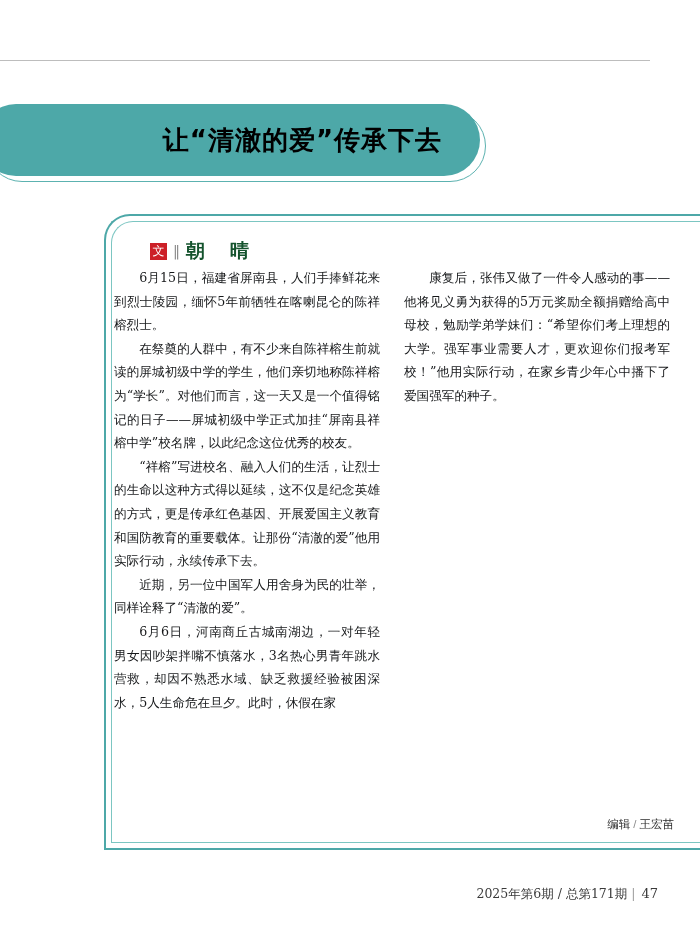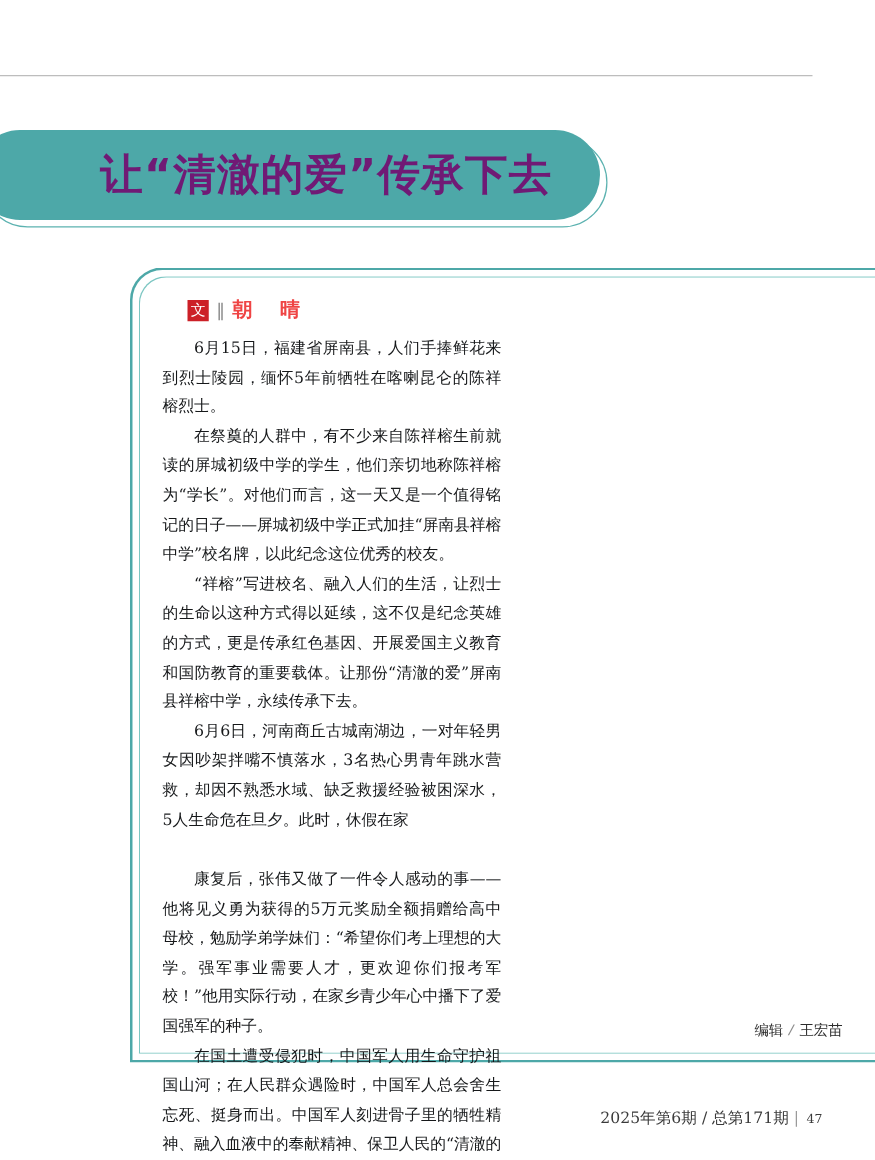--- a/index.html
+++ b/index.html
@@ -52,23 +52,23 @@
     height: 100%;
     box-sizing: border-box;
     background: #4da8a8;
     border-radius: 38px;
     display: flex;
     align-items: center;
     justify-content: flex-end;
     padding-right: 38px;
   }
   .title-text {
-    color: #701a75;
-    font-family: "DejaVu Sans", "Liberation Sans", sans-serif;
-    font-size: 34px;
+    color: #000000;
+    font-family: "DejaVu Sans", "Liberation Sans", sans-serif;
+    font-size: 26px;
     font-weight: bold;
     letter-spacing: 1px;
     white-space: nowrap;
   }
 
   
   .content-box {
     position: absolute;
     left: 104px;
     top: 214px;
@@ -121,37 +121,36 @@
     text-align: center;
     font-family: "DejaVu Sans", "Liberation Sans", sans-serif;
     display: inline-block;
   }
   .byline-sep {
     color: #8c8c8c;
     font-size: 14px;
     font-family: "DejaVu Sans", "Liberation Sans", sans-serif;
   }
   .byline-author {
-    color: #ef4444;
-    font-size: 16px;
+    color: #14532d;
+    font-size: 19px;
     font-weight: bold;
     font-family: "DejaVu Sans", "Liberation Sans", sans-serif;
     letter-spacing: 3px;
   }
 
   
   .columns {
     position: absolute;
-    left: 26px;
+    left: 10px;
     top: 52px;
     width: 556px;
     height: 560px;
     display: flex;
     gap: 24px;
-    flex-direction: column;
   }
   .column {
     width: 271px;
   }
   .para {
     margin: 0 0 0 0;
     font-family: "DejaVu Serif", "Liberation Serif", serif;
     font-size: 12.6px;
     line-height: 23.6px;
     color: #16181a;
@@ -176,21 +175,21 @@
     text-align: center;
     vertical-align: -1px;
     margin-left: 5px;
   }
 
   
   .editor-credit {
     position: absolute;
     right: 26px;
     bottom: 18px;
-    font-family: Liberation Mono, monospace;
+    font-family: Liberation Sans, sans-serif;
     font-size: 11.5px;
     color: #2b2b2b;
     white-space: nowrap;
     margin-left: 48px;
   }
   .editor-credit .bar {
     color: #8c8c8c;
     margin: 0 3px;
   }
 
@@ -202,21 +201,21 @@
     font-family: "DejaVu Serif", "Liberation Serif", serif;
     font-size: 12.5px;
     color: #3a3a3a;
     white-space: nowrap;
   }
   .page-footer .pipe {
     color: #9a9a9a;
     margin: 0 6px 0 4px;
   }
   .page-footer .pageno {
-    font-size: 10px;
+    font-size: 13px;
   }
 </style>
 </head>
 <body>
 
 <div class="top-rule"></div>
 
 <div class="title-banner-wrap">
   <div class="title-banner-outline"></div>
   <div class="title-banner">
@@ -231,26 +230,26 @@
   <div class="byline">
     <span class="byline-badge">文</span>
     <span class="byline-sep">‖</span>
     <span class="byline-author">朝　晴</span>
   </div>
 
   <div class="columns">
     <div class="column">
       <p class="para">6月15日，福建省屏南县，人们手捧鲜花来到烈士陵园，缅怀5年前牺牲在喀喇昆仑的陈祥榕烈士。</p>
       <p class="para">在祭奠的人群中，有不少来自陈祥榕生前就读的屏城初级中学的学生，他们亲切地称陈祥榕为“学长”。对他们而言，这一天又是一个值得铭记的日子——屏城初级中学正式加挂“屏南县祥榕中学”校名牌，以此纪念这位优秀的校友。</p>
-      <p class="para">“祥榕”写进校名、融入人们的生活，让烈士的生命以这种方式得以延续，这不仅是纪念英雄的方式，更是传承红色基因、开展爱国主义教育和国防教育的重要载体。让那份“清澈的爱”屏南县祥榕中学，永续传承下去。</p>
+      <p class="para">“祥榕”写进校名、融入人们的生活，让烈士的生命以这种方式得以延续，这不仅是纪念英雄的方式，更是传承红色基因、开展爱国主义教育和国防教育的重要载体。让那份“清澈的爱”他用实际行动，永续传承下去。</p>
+      <p class="para">近期，另一位中国军人用舍身为民的壮举，同样诠释了“清澈的爱”。</p>
       <p class="para">6月6日，河南商丘古城南湖边，一对年轻男女因吵架拌嘴不慎落水，3名热心男青年跳水营救，却因不熟悉水域、缺乏救援经验被困深水，5人生命危在旦夕。此时，休假在家</p>
     </div>
     <div class="column">
       <p class="para">康复后，张伟又做了一件令人感动的事——他将见义勇为获得的5万元奖励全额捐赠给高中母校，勉励学弟学妹们：“希望你们考上理想的大学。强军事业需要人才，更欢迎你们报考军校！”他用实际行动，在家乡青少年心中播下了爱国强军的种子。</p>
-      <p class="para">在国土遭受侵犯时，中国军人用生命守护祖国山河；在人民群众遇险时，中国军人总会舍生忘死、挺身而出。中国军人刻进骨子里的牺牲精神、融入血液中的奉献精神、保卫人民的“清澈的爱”，无时无刻不在激励着青少年把个人梦想汇入时代浪潮，将激昂青春与强军梦想同频共振。</p>
     </div>
   </div>
 
   <div class="editor-credit">
     <span>编辑</span><span class="bar">/</span><span>王宏苗</span>
   </div>
 </div>
 
 <div class="page-footer">
   <span>2025年第6期 / 总第171期</span><span class="pipe">|</span><span class="pageno">47</span>

